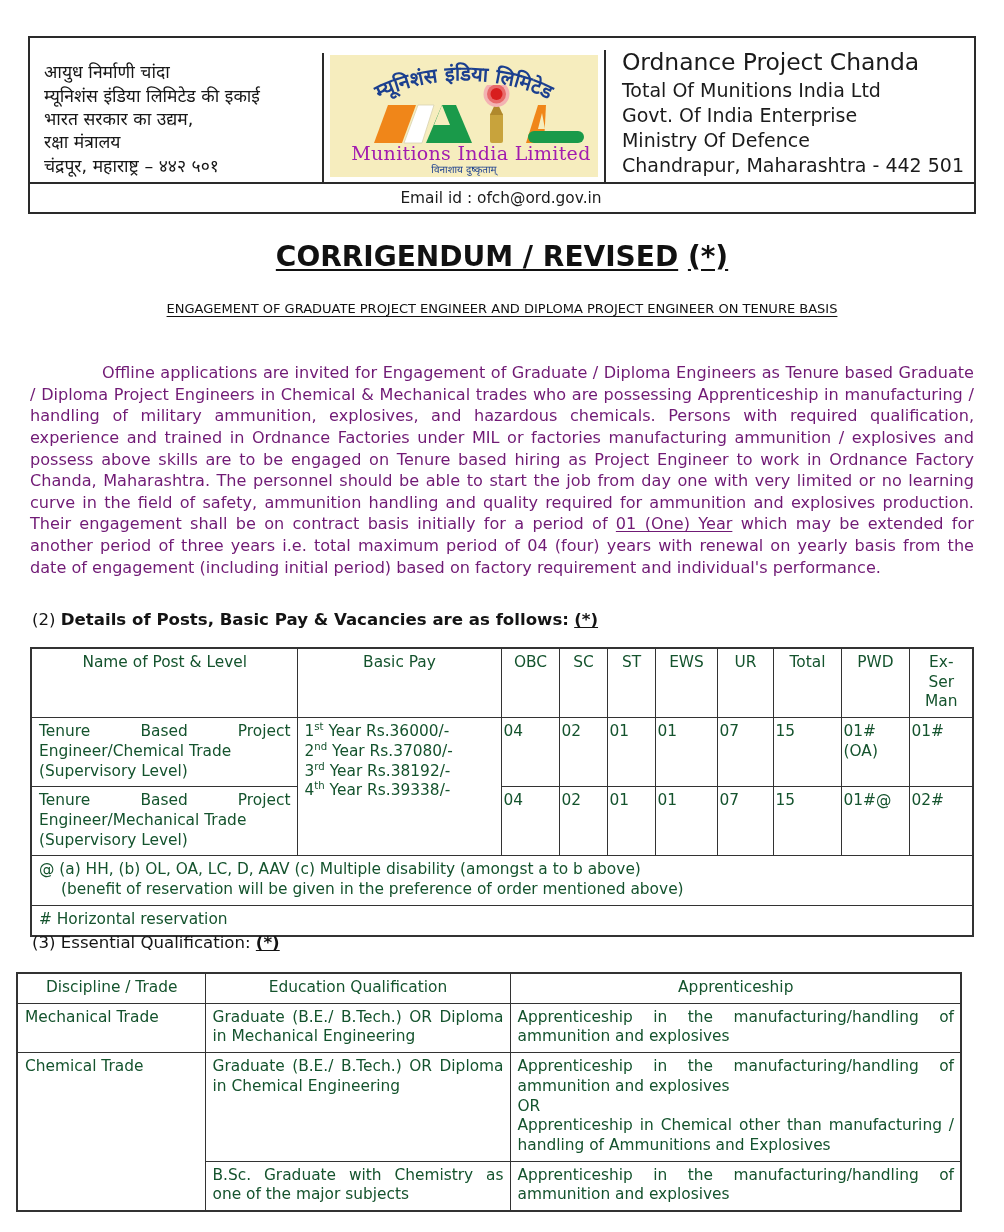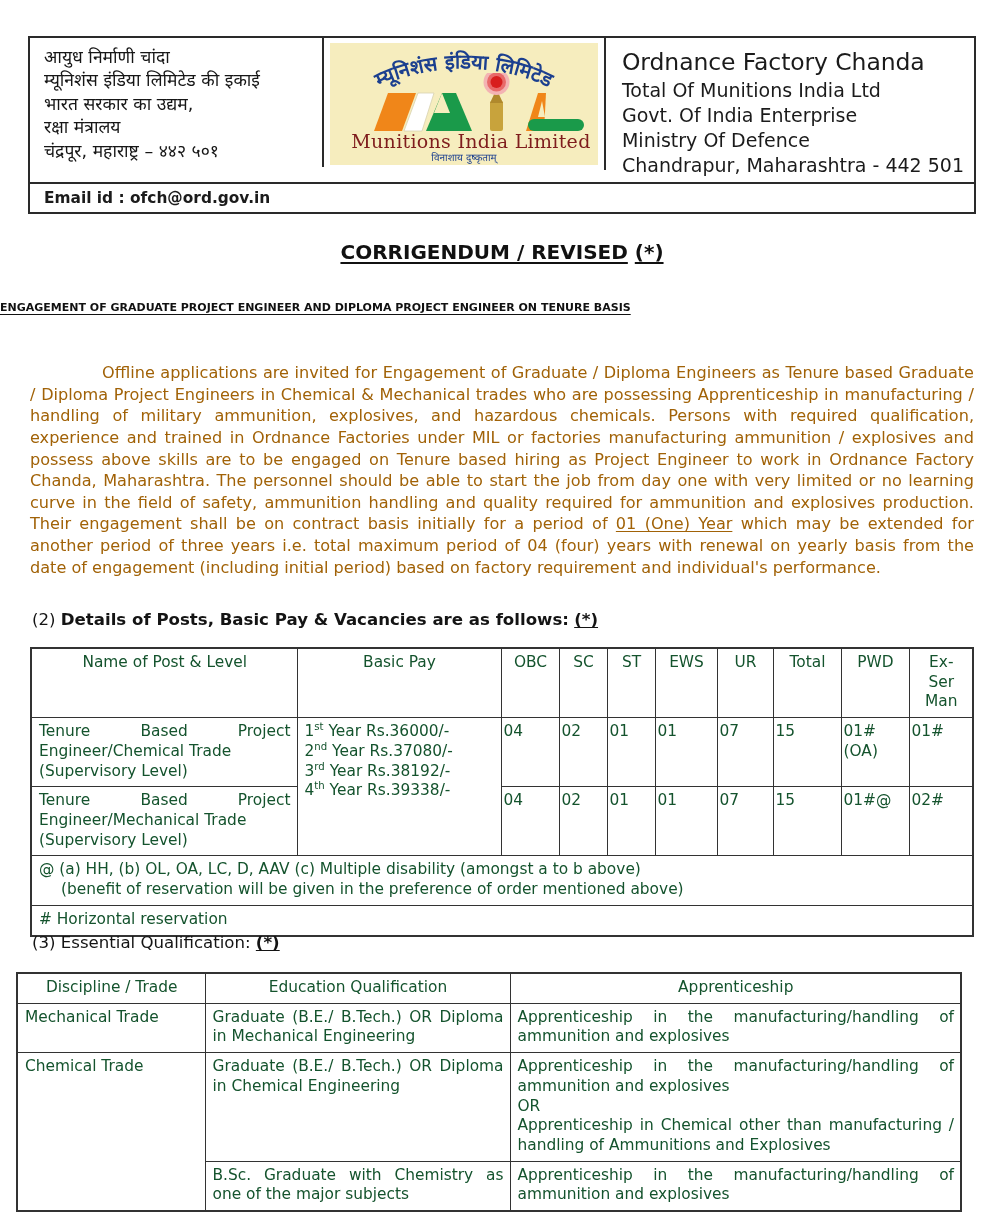--- a/index.html
+++ b/index.html
@@ -17,21 +17,21 @@
 
   
   .header-box {
     position: absolute;
     left: 28px; top: 36px;
     width: 948px;
     border: 2px solid #2a2a2a;
   }
   .header-top {
     display: flex;
-    align-items: flex-start;
+    align-items: flex-end;
   }
   .hdr-cell {
     padding: 6px 10px 4px 14px;
   }
   .hdr-left {
     width: 298px;
     border-right: 2px solid #2a2a2a;
     line-height: 1.34;
     font-size: 17.5px;
     font-weight: 500;
@@ -63,21 +63,21 @@
 
   .header-contact {
     border-top: 2px solid #2a2a2a;
     display: flex;
     font-size: 15.4px;
     padding: 5px 12px 5px 14px;
     color: #1b1b1b;
   }
   .hc-phone { width: 370px; white-space: nowrap; }
   .hc-fax   { width: 330px; white-space: nowrap; }
-  .hc-email { flex: 1; text-align: left; white-space: nowrap; padding-right: 4px; font-weight: bold;}
+  .hc-email { flex: 1; text-align: center; white-space: nowrap; padding-right: 4px;}
 
   
   .logo-wrap {
     width: 268px; height: 122px;
     background: #f6edbe;
     position: relative;
     overflow: hidden;
   }
   .logo-arc {
     position: absolute;
@@ -86,67 +86,68 @@
   .logo-mid {
     position: absolute;
     left: 0; top: 30px; width: 268px; height: 62px;
   }
   .logo-name {
     position: absolute;
     left: 0; right: 0; top: 87px;
     text-align: center;
     font-family: "DejaVu Serif", "Liberation Serif", serif;
     font-size: 19px;
-    color: #7f1d1d;
+    color: #a21caf;
     letter-spacing: 0.3px;
     white-space: nowrap;
     padding-left: 14px;
   }
   .logo-sub {
     position: absolute;
     left: 0; right: 0; top: 107px;
     text-align: center;
     font-family: "DejaVu Sans", sans-serif;
     font-size: 10px;
     color: #1b3f8f;
     white-space: nowrap;
   }
 
   
   .title-main {
     position: absolute;
     left: 0; right: 0; top: 240px;
     text-align: center;
-    font-size: 20px;
+    font-size: 28px;
     font-weight: bold;
     color: #111;
   }
   .title-main .u { text-decoration: underline; text-underline-offset: 3px;}
   .title-sub {
     position: absolute;
     left: 0; right: 0; top: 301px;
-    font-size: 11px;
-    font-weight: bold;
+    text-align: center;
+    font-size: 13px;
+    font-weight: normal;
     color: #111;
   }
   .title-sub span {
     text-decoration: underline;
     text-underline-offset: 3px;
   }
 
   
   .para {
     position: absolute;
     left: 30px; top: 362px;
     width: 944px;
     font-size: 16.1px;
     line-height: 1.345;
     text-align: justify;
     text-justify: inter-word;
-    color: #a16207;
+    color: #701a75;
   }
   .para .indent { display:inline-block; width: 72px; }
   .para u { text-decoration: underline; text-underline-offset: 2px; }
 
   
   .sec-label {
     position: absolute;
     font-size: 16.6px;
     color: #141414;
   }
@@ -233,21 +234,21 @@
           <polygon points="208,44 212,28 215,44" fill="#f6edbe"></polygon>
           <rect x="198" y="46" width="56" height="12" rx="6" fill="#1a9a4a"></rect>
         </svg>
 
         <div class="logo-name">Munitions India Limited</div>
         <div class="logo-sub">विनाशाय दुष्कृताम्</div>
       </div>
     </div>
 
     <div class="hdr-cell hdr-right">
-      <div class="r1">Ordnance Factory Chanda</div>
+      <div class="r1">Ordnance Project Chanda</div>
       <div>Total Of Munitions India Ltd</div>
       <div>Govt. Of India Enterprise</div>
       <div>Ministry Of Defence</div>
       <div>Chandrapur, Maharashtra - 442 501</div>
     </div>
   </div>
 
   <div class="header-contact">
     <div class="hc-email">Email id : ofch@ord.gov.in</div>
   </div>

